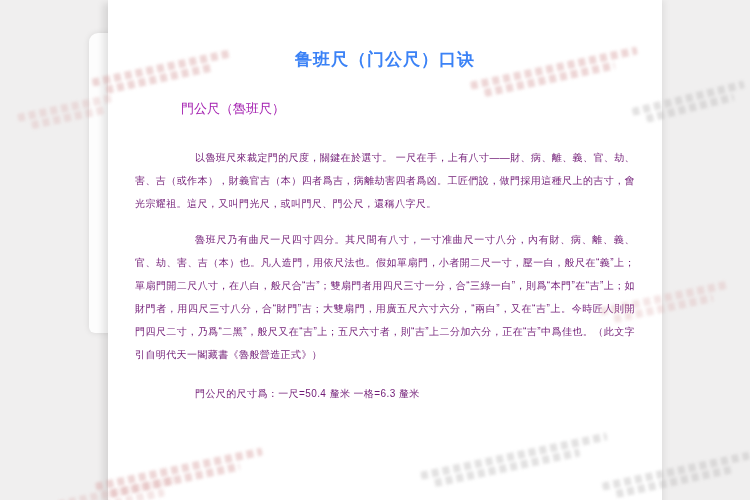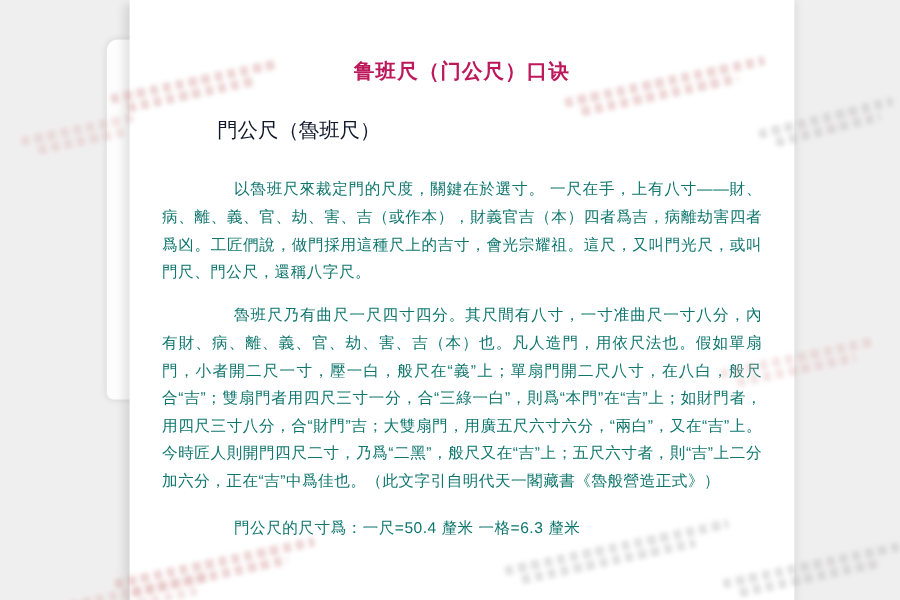--- a/index.html
+++ b/index.html
@@ -28,28 +28,28 @@
   }
 
   .doc-title {
     margin: 0 0 26px 0;
     font-size: 17px; font-weight: bold;
     text-align: center;
     letter-spacing: 1px;
   }
   .doc-subtitle {
     margin: 0 0 26px 0;
-    font-size: 17px; line-height: 23px;
-    color: #0f172a;
+    font-size: 13px; line-height: 23px;
+    color: #a21caf;
     text-indent: 46px;
   }
   .body-para {
     margin: 0 0 13px 0;
-    font-size: 13px; line-height: 23px;
-    color: #0f766e;
+    font-size: 10px; line-height: 23px;
+    color: #701a75;
     text-align: justify;
     text-indent: 60px;
     letter-spacing: 0.4px;
   }
   .last-para { margin-top: 16px; }
 
   
   .wm {
     position: absolute; pointer-events: none;
     transform: rotate(-12deg);
@@ -67,21 +67,21 @@
   .wm-faint { opacity: 0.28; }
 </style>
 </head>
 <body style="background: rgb(240, 239, 239);">
 
 <div class="stage">
 
   <div class="back-page"></div>
 
   <div class="paper">
-    <h1 class="doc-title" style="color: #be185d;">鲁班尺（门公尺）口诀</h1>
+    <h1 class="doc-title" style="color: #3b82f6;">鲁班尺（门公尺）口诀</h1>
 
     <p class="doc-subtitle">門公尺（魯班尺）</p>
 
     <p class="body-para">以魯班尺來裁定門的尺度，關鍵在於選寸。 一尺在手，上有八寸——財、病、離、義、官、劫、害、吉（或作本），財義官吉（本）四者爲吉，病離劫害四者爲凶。工匠們說，做門採用這種尺上的吉寸，會光宗耀祖。這尺，又叫門光尺，或叫門尺、門公尺，還稱八字尺。</p>
 
     <p class="body-para">魯班尺乃有曲尺一尺四寸四分。其尺間有八寸，一寸准曲尺一寸八分，內有財、病、離、義、官、劫、害、吉（本）也。凡人造門，用依尺法也。假如單扇門，小者開二尺一寸，壓一白，般尺在“義”上；單扇門開二尺八寸，在八白，般尺合“吉”；雙扇門者用四尺三寸一分，合“三綠一白”，則爲“本門”在“吉”上；如財門者，用四尺三寸八分，合“財門”吉；大雙扇門，用廣五尺六寸六分，“兩白”，又在“吉”上。今時匠人則開門四尺二寸，乃爲“二黑”，般尺又在“吉”上；五尺六寸者，則“吉”上二分加六分，正在“吉”中爲佳也。（此文字引自明代天一閣藏書《魯般營造正式》）</p>
 
 
     <p class="body-para last-para">門公尺的尺寸爲：一尺=50.4 釐米 一格=6.3 釐米</p>
   </div>

